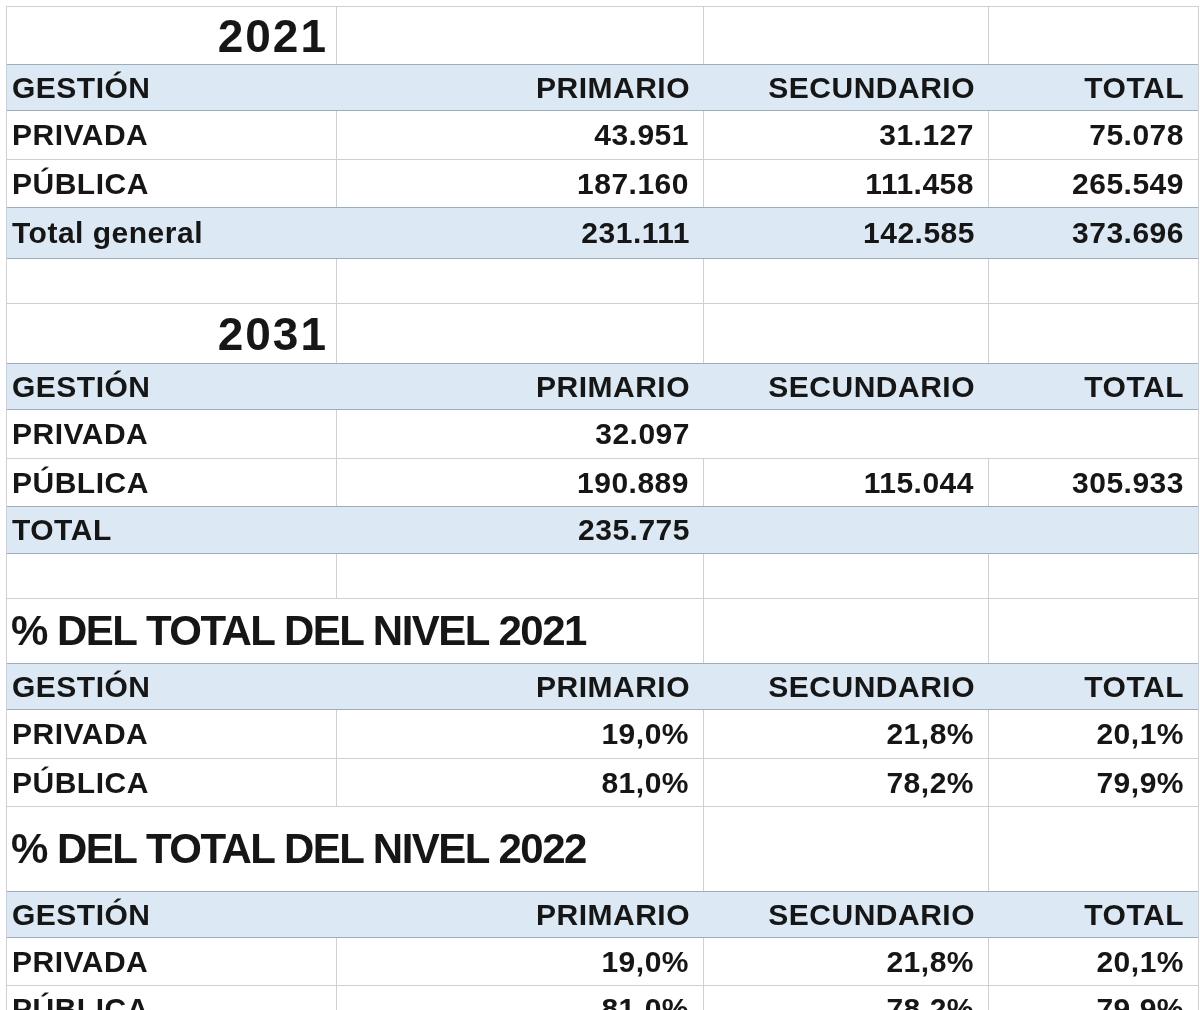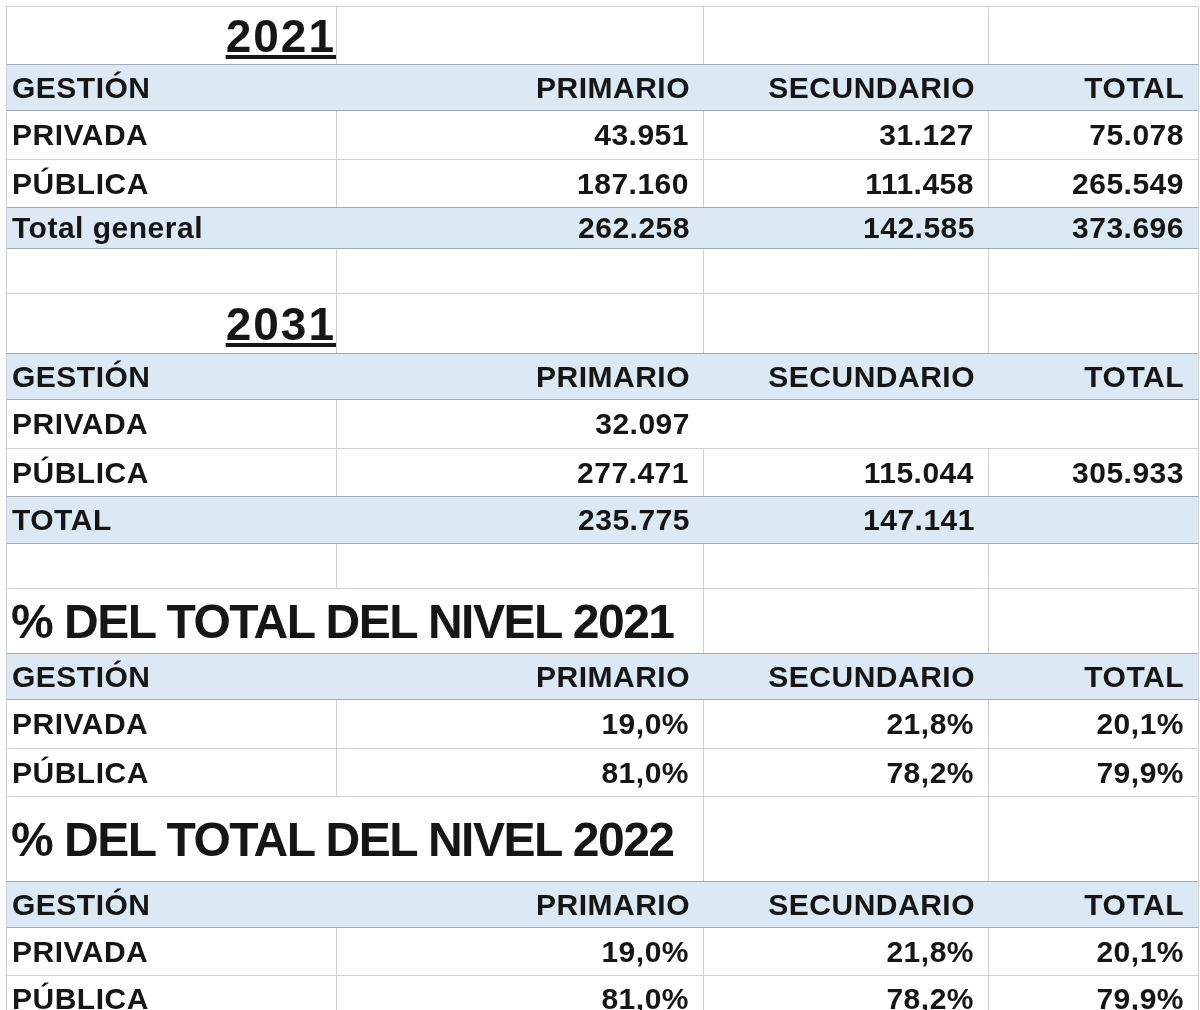--- a/index.html
+++ b/index.html
@@ -48,29 +48,29 @@
     white-space:nowrap;
     font-size:30px;
     letter-spacing:0.5px;
   }
   .cell:last-child{border-right:none;}
   .band .cell{border-right:none;}
   .label{justify-content:flex-start;padding-left:5px;}
   .num{justify-content:flex-end;padding-right:14px;}
   .year-title{
     justify-content:flex-end;
+    padding-right:8px;
     font-size:46px;
     letter-spacing:2px;
-    text-decoration:underline;
   }
   .pct-title{
     grid-column:1 / 3;
     justify-content:flex-start;
     padding-left:4px;
-    font-size:48px;
+    font-size:42px;
     letter-spacing:-1.5px;
   }
 </style>
 </head>
 <body>
 
 <div class="sheet">
 
   <div class="row nb" style="height:57px">
     <div class="cell year-title">2021</div>
@@ -89,23 +89,23 @@
     <div class="cell num">43.951</div>
     <div class="cell num">31.127</div>
     <div class="cell num">75.078</div>
   </div>
   <div class="row nb" style="height:47px">
     <div class="cell label">PÚBLICA</div>
     <div class="cell num">187.160</div>
     <div class="cell num">111.458</div>
     <div class="cell num">265.549</div>
   </div>
-  <div class="row band" style="height:42px">
+  <div class="row band" style="height:52px">
     <div class="cell label">Total general</div>
-    <div class="cell num">262.258</div>
+    <div class="cell num">231.111</div>
     <div class="cell num">142.585</div>
     <div class="cell num">373.696</div>
   </div>
   <div class="row" style="height:45px">
     <div class="cell"></div>
     <div class="cell"></div>
     <div class="cell"></div>
     <div class="cell"></div>
   </div>
 
@@ -120,28 +120,27 @@
     <div class="cell num">PRIMARIO</div>
     <div class="cell num">SECUNDARIO</div>
     <div class="cell num">TOTAL</div>
   </div>
   <div class="row" style="height:49px">
     <div class="cell label">PRIVADA</div>
     <div class="cell num">32.097</div>
   </div>
   <div class="row nb" style="height:47px">
     <div class="cell label">PÚBLICA</div>
-    <div class="cell num">277.471</div>
+    <div class="cell num">190.889</div>
     <div class="cell num">115.044</div>
     <div class="cell num">305.933</div>
   </div>
   <div class="row band" style="height:48px">
     <div class="cell label">TOTAL</div>
     <div class="cell num">235.775</div>
-    <div class="cell num">147.141</div>
   </div>
   <div class="row" style="height:45px">
     <div class="cell"></div>
     <div class="cell"></div>
     <div class="cell"></div>
     <div class="cell"></div>
   </div>
 
   <div class="row nb" style="height:64px">
     <div class="cell pct-title">% DEL TOTAL DEL NIVEL 2021</div>

